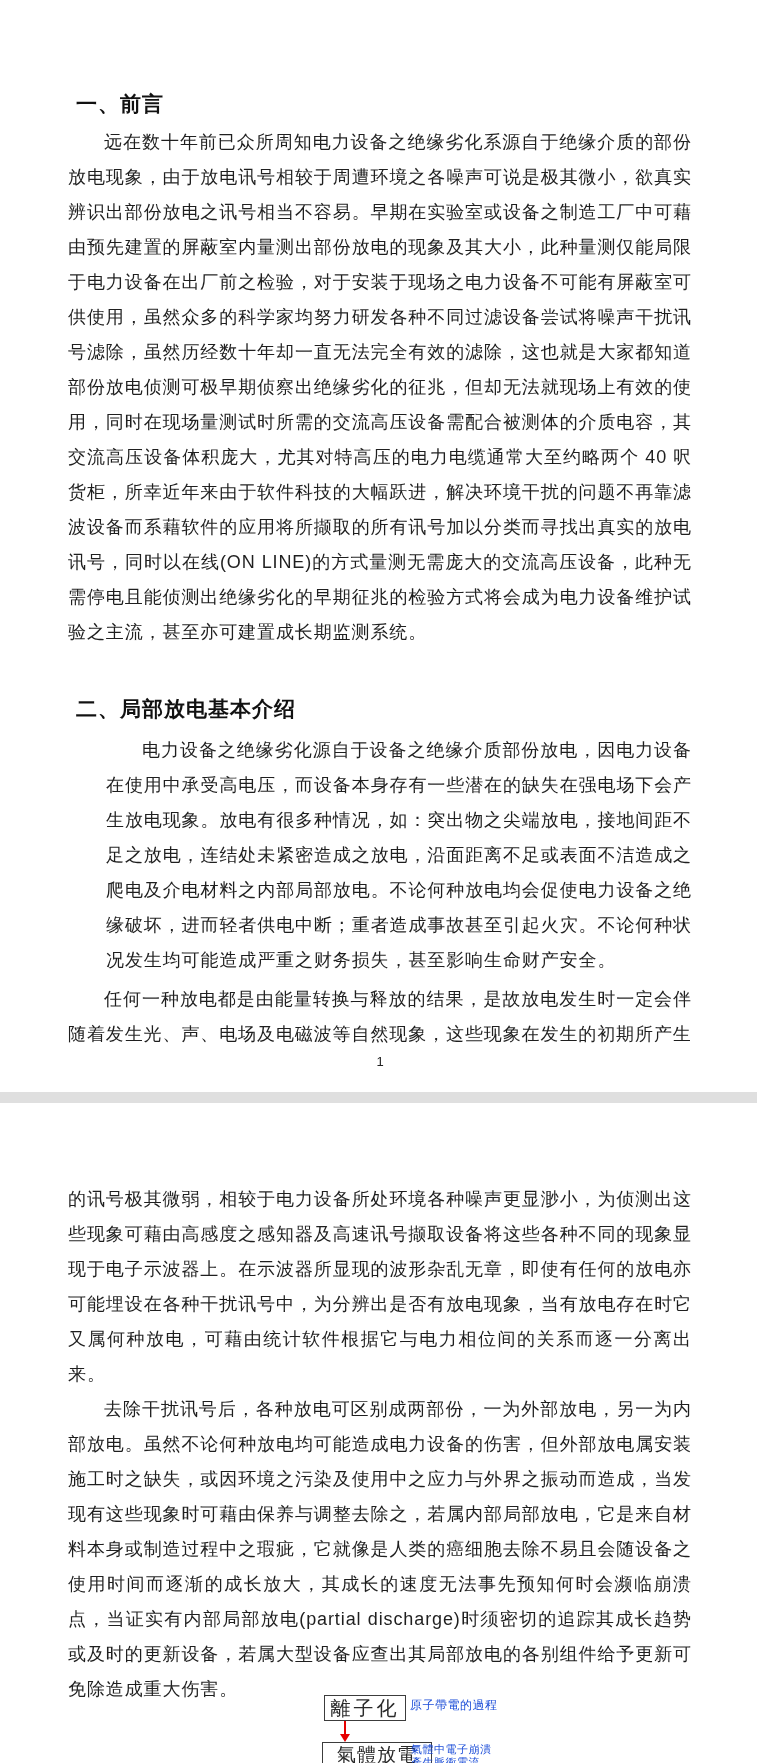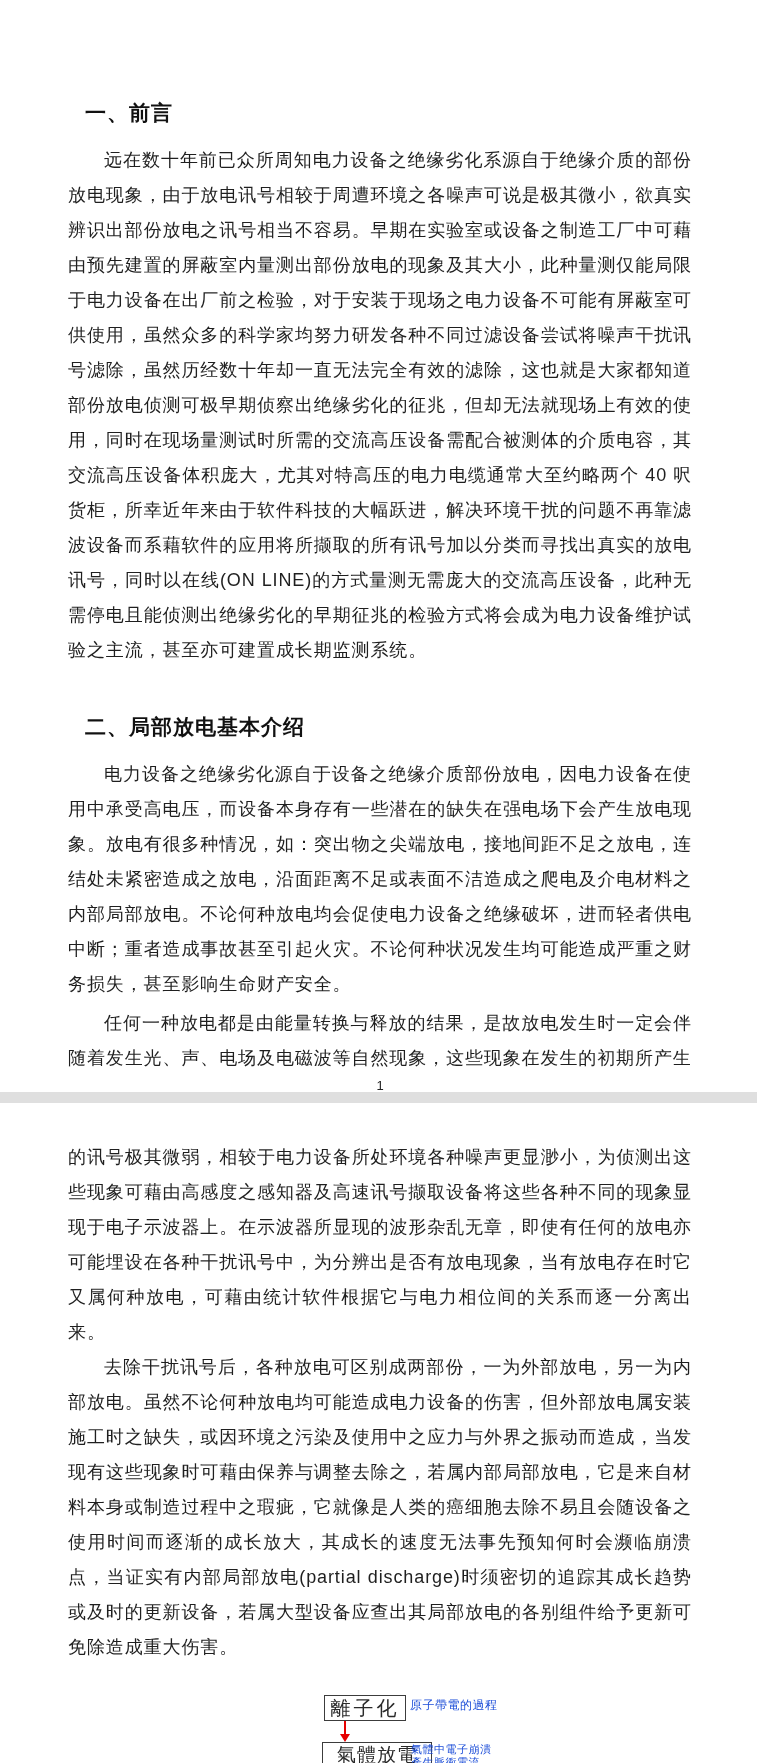--- a/index.html
+++ b/index.html
@@ -9,35 +9,35 @@
   }
   *{box-sizing:border-box;}
   html,body{margin:0;padding:0;background:#ffffff;}
   body{
     width:757px;height:1763px;overflow:hidden;
     font-family:"Liberation Sans","DejaVu Sans",sans-serif;
     color:var(--text-color);
   }
   .page{background:#ffffff;}
   .page-1{height:1092px;padding:83px 65px 0 68px;}
-  .page-2{height:660px;padding:37px 65px 0 68px;position:relative;}
+  .page-2{height:660px;padding:79px 65px 0 68px;position:relative;}
   .page-separator{height:11px;background:var(--separator-gray);}
   h1{
-    margin:17px;font-size:21px;line-height:26px;font-weight:700;
+    margin:8px;font-size:21px;line-height:26px;font-weight:700;
     letter-spacing:1px;color:#111;
   }
   .h2-intro{margin-top:46px;}
   p{margin:0;}
   .body-text{
     font-size:18px;line-height:35px;letter-spacing:0.9px;
     text-align:justify;color:var(--text-color);
   }
   .indent{text-indent:2em;}
   .p-preface{margin-top:8px;}
-  .p-intro1{margin-top:11px;}
+  .p-intro1{margin-top:11px;margin-left:38px;}
   .p-intro2{margin-top:4px;}
   .page-number{
     margin-top:2px;text-align:center;font-size:13px;line-height:16px;color:#222;
   }
   
   .diagram{position:absolute;top:592px;left:0;right:0;height:86px;}
   .flow-box{
     position:absolute;border:1px solid #3c3c3c;background:#fff;
     display:flex;align-items:center;justify-content:center;
     color:#2a2a2a;

